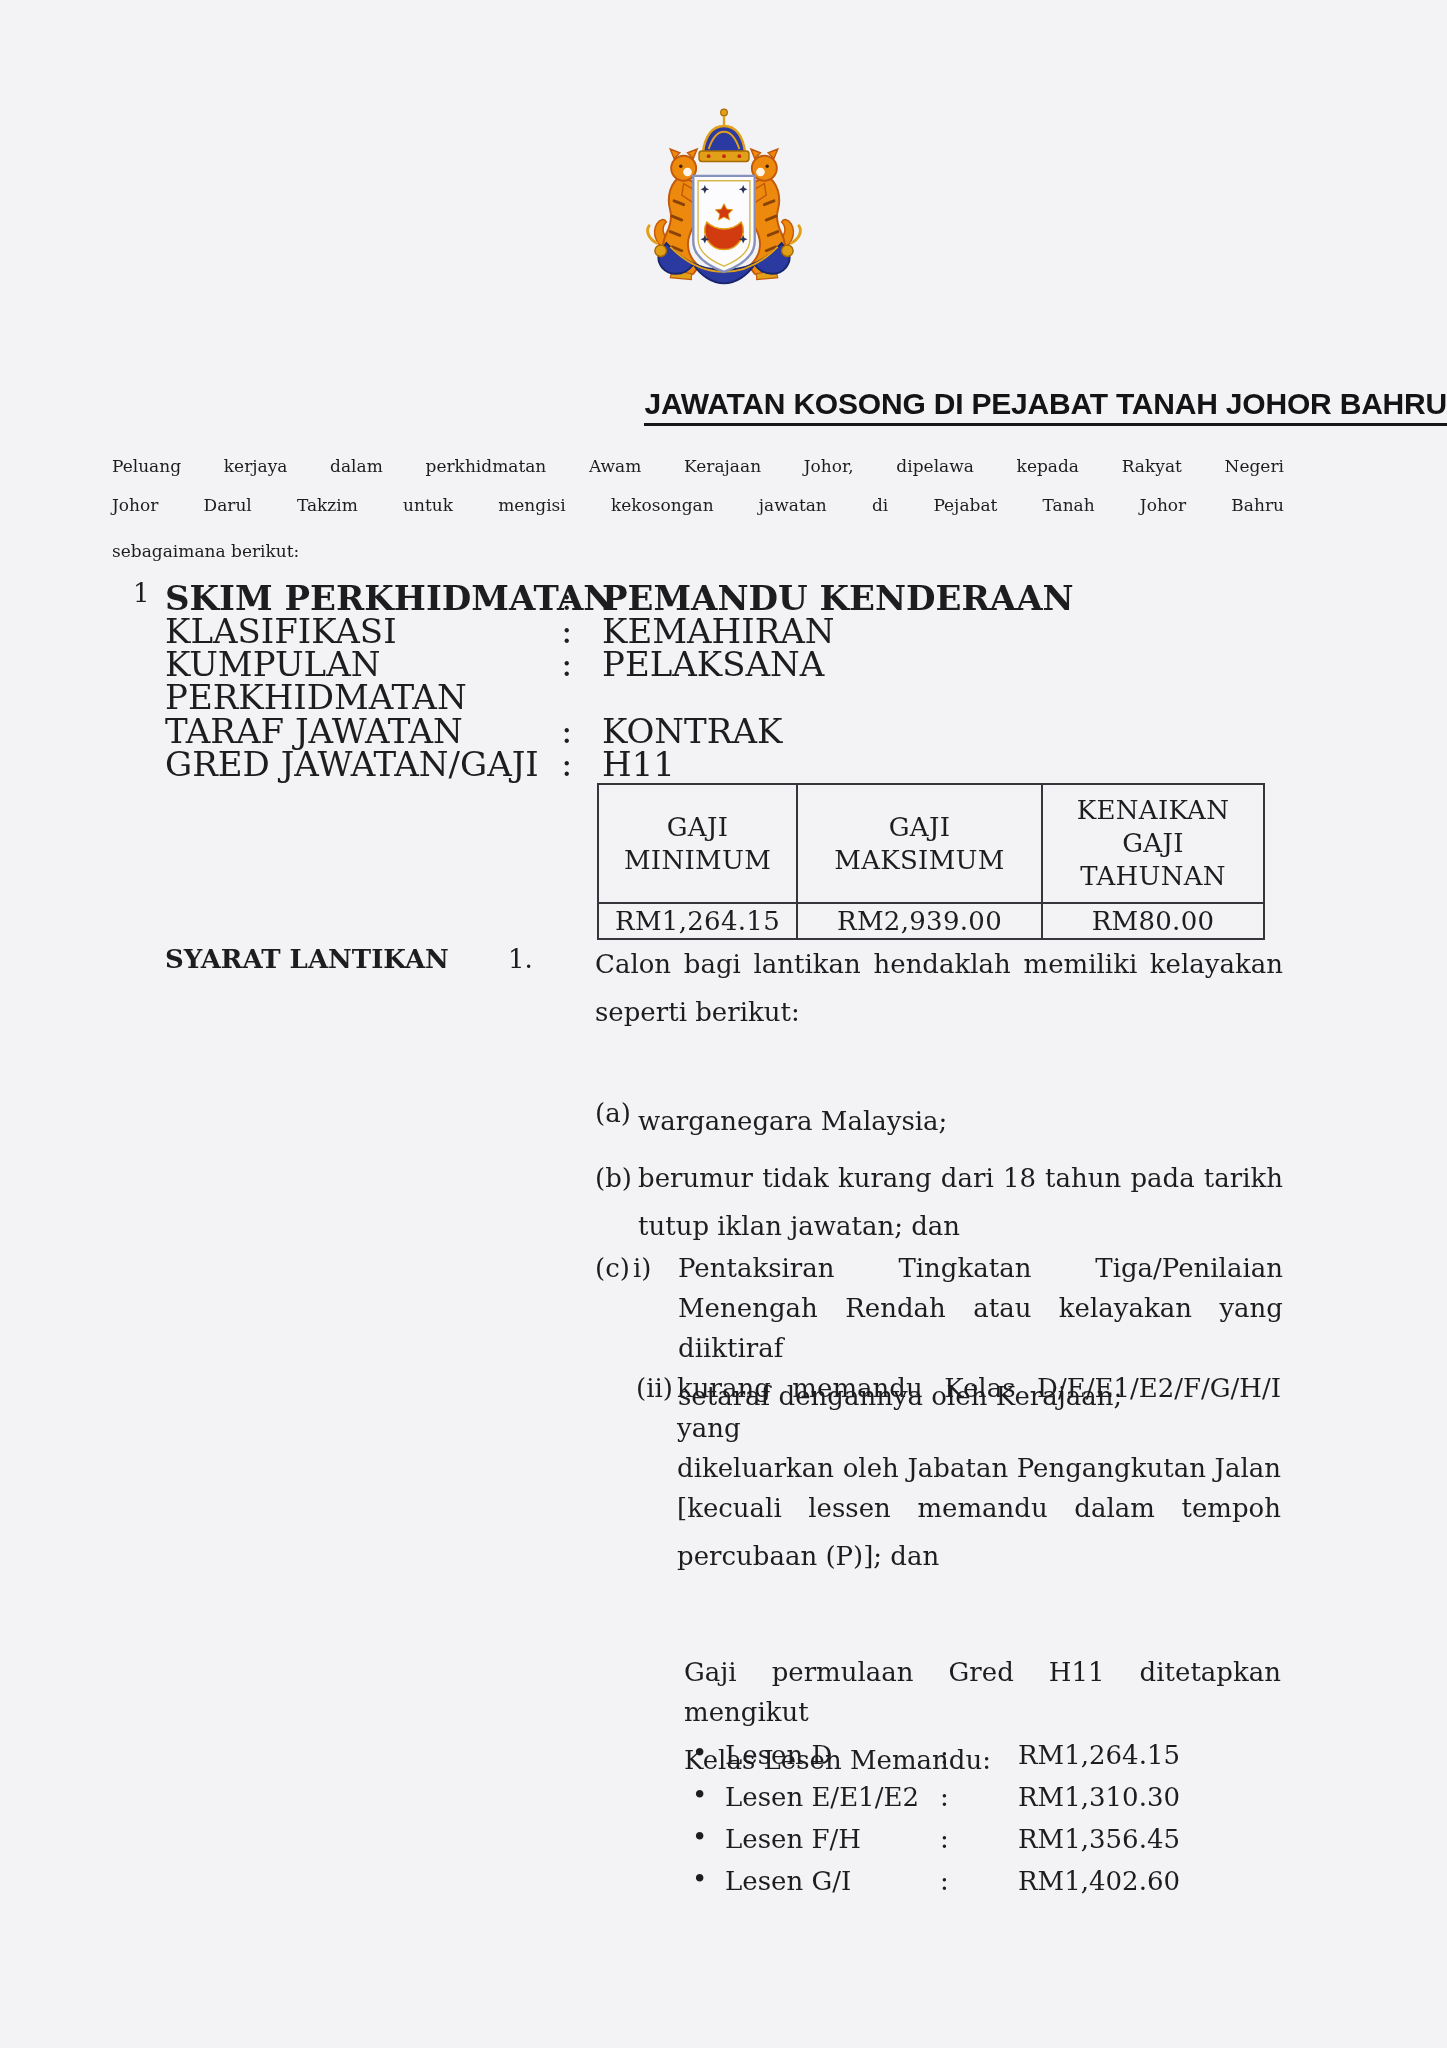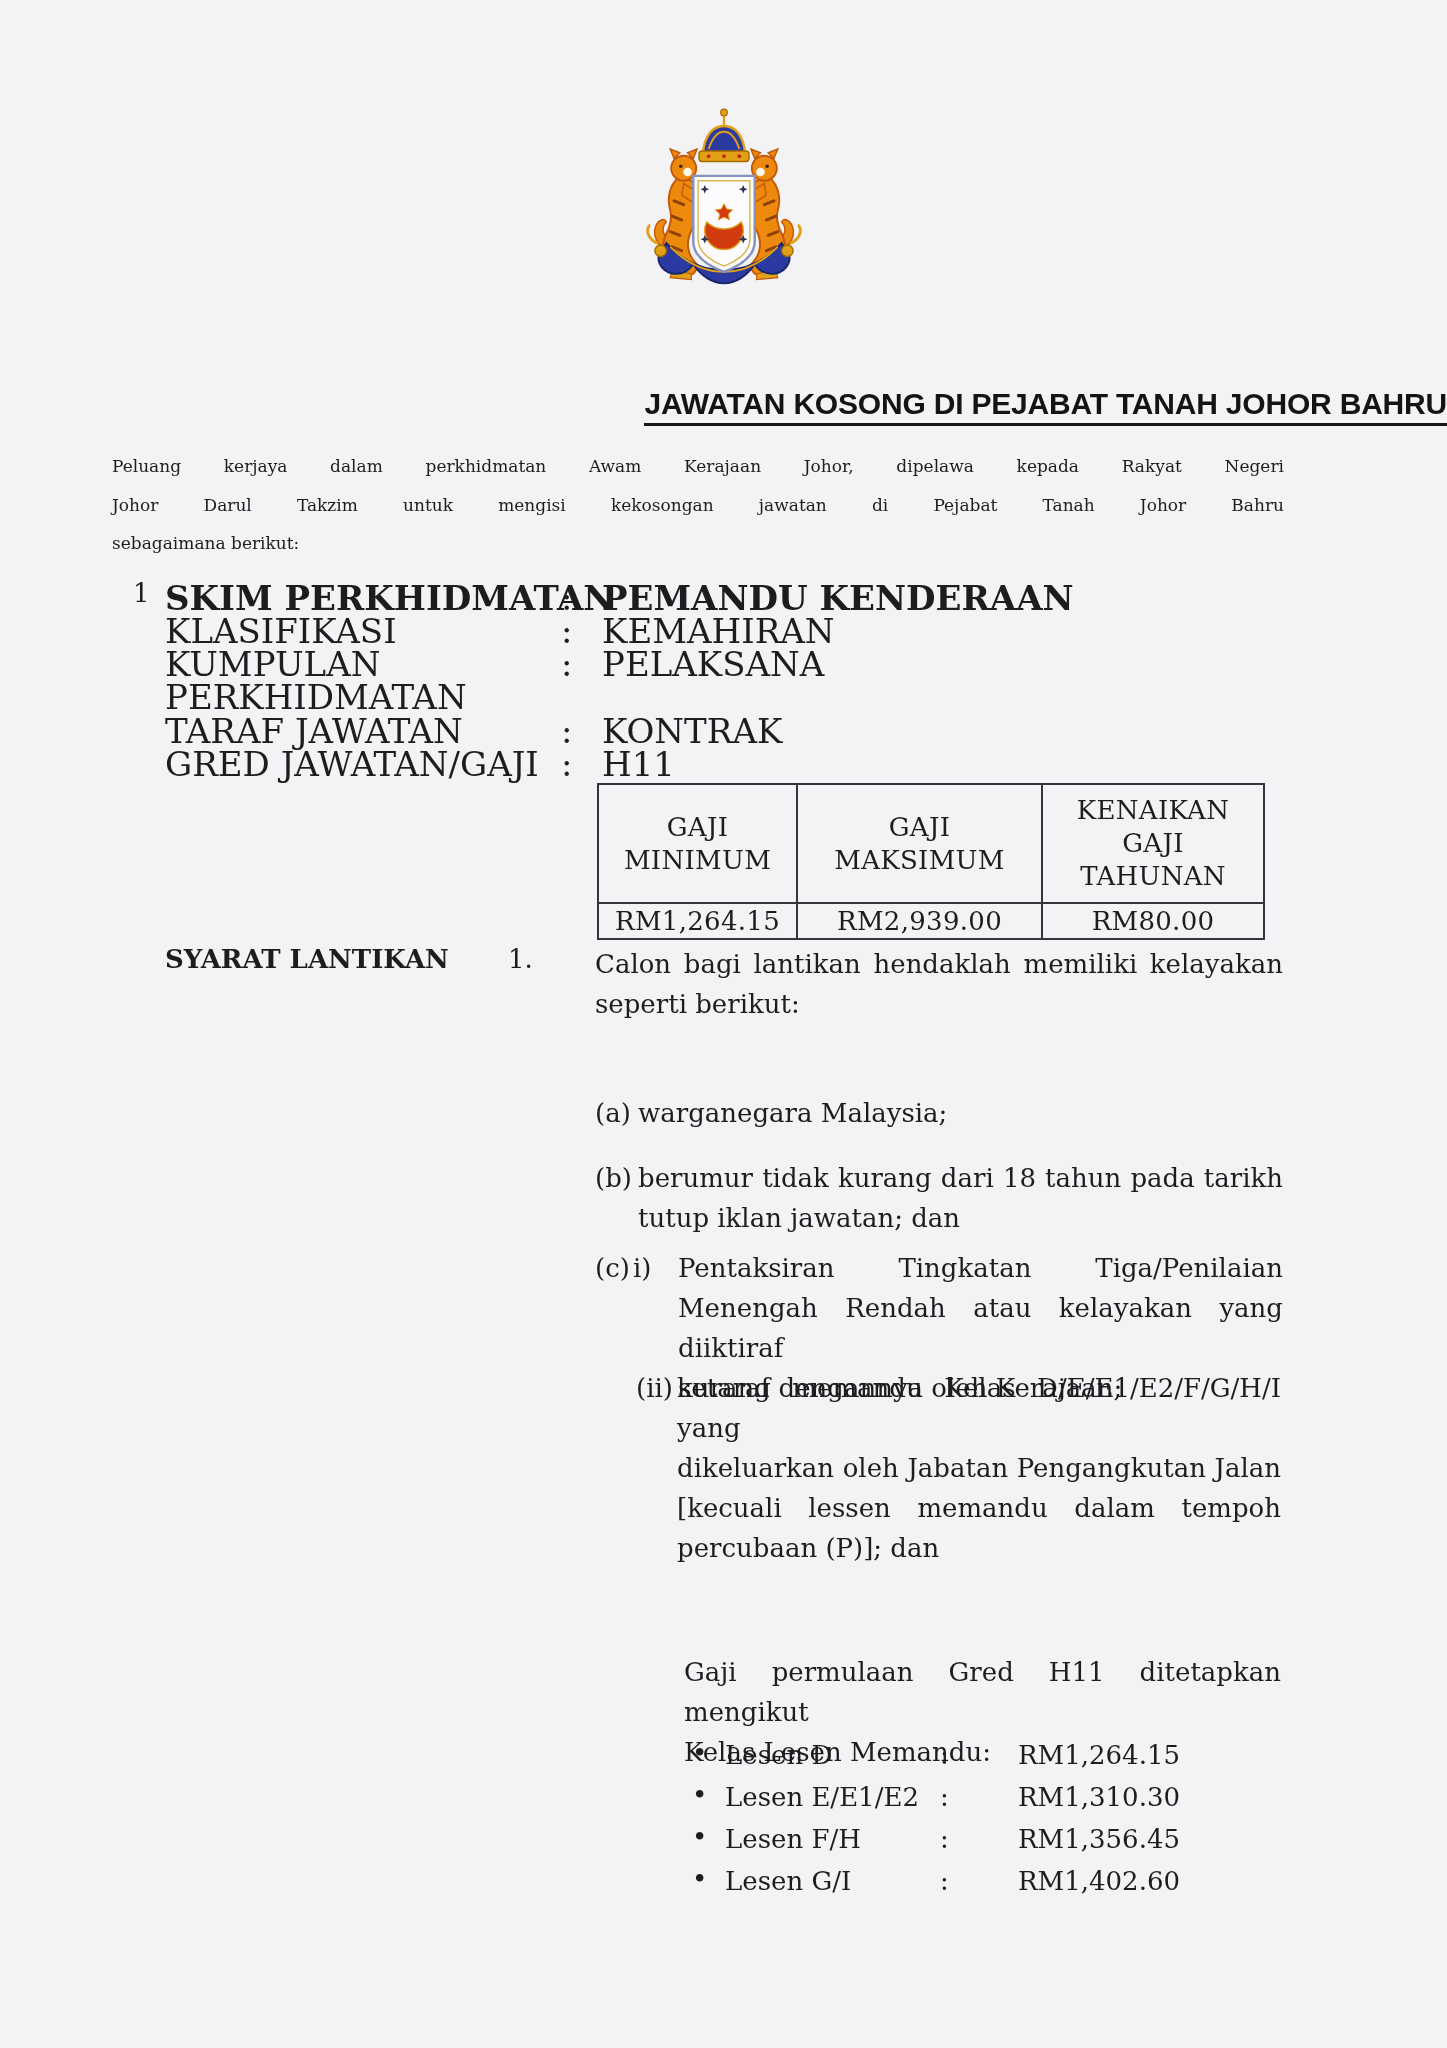--- a/index.html
+++ b/index.html
@@ -18,21 +18,21 @@
   
   .title { left:0; right:0; top:387px; text-align:right;
     font-family:"Liberation Sans", sans-serif; font-weight:bold;
     font-size:30px; letter-spacing:-0.2px; color:#141417; }
   .title span { border-bottom:3px solid #17171a; padding-bottom:3px; }
 
   
   .intro { left:112px; top:447px; width:1172px; font-size:17px; line-height:38.5px; }
 
   .ln { display:block; text-align:justify; text-align-last:justify; text-justify:inter-word; }
-  .ln-end { display:block; text-align:left; }
+  .ln-end { display:block; text-align:left;margin-top:8px; }
 
   
   .jobnum { left:133px; top:578px; font-size:26px; }
   .jobrow { left:165px; width:1120px; height:34px; font-size:34px; }
   .jobrow .lbl { position:absolute; left:0; white-space:nowrap; }
   .jobrow .cln { position:absolute; left:396px; }
   .jobrow .val { position:absolute; left:437px; white-space:nowrap; }
   .bold { font-weight:bold; }
 
   

